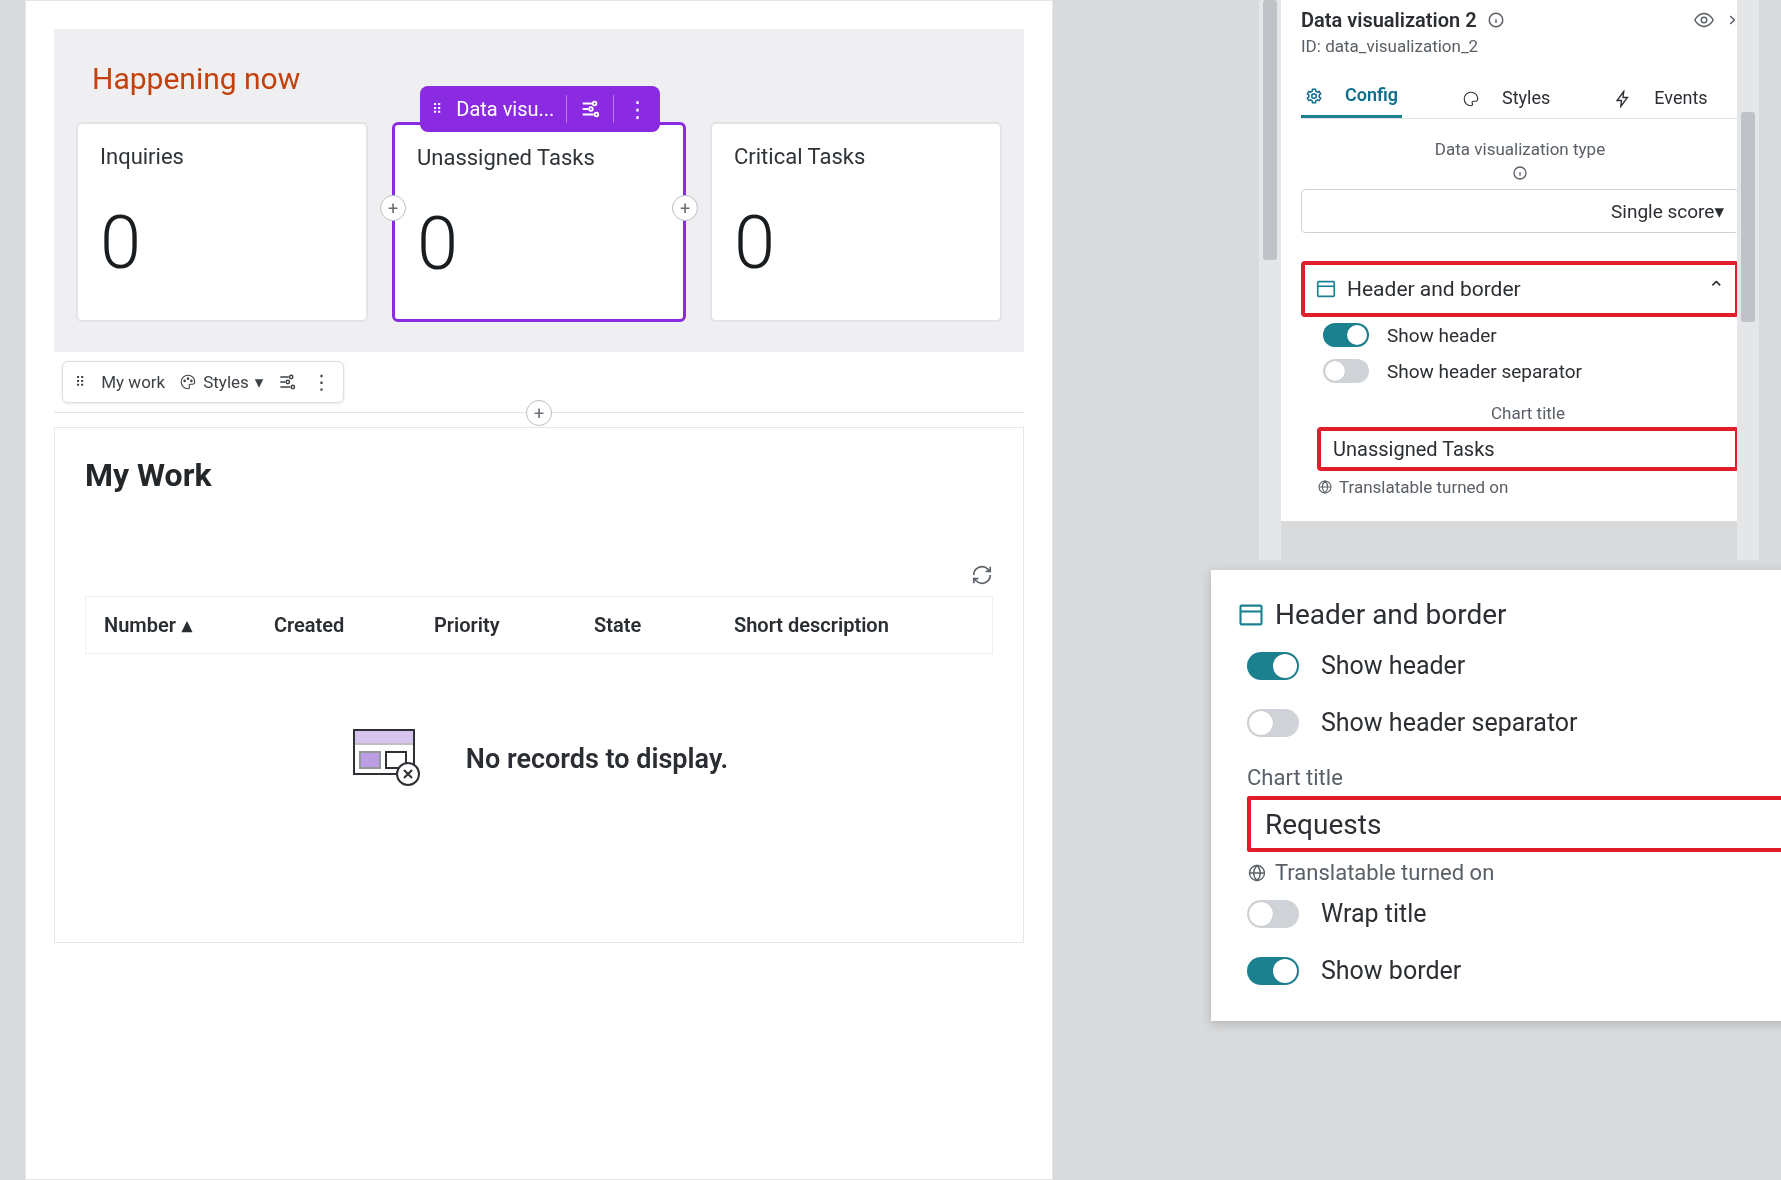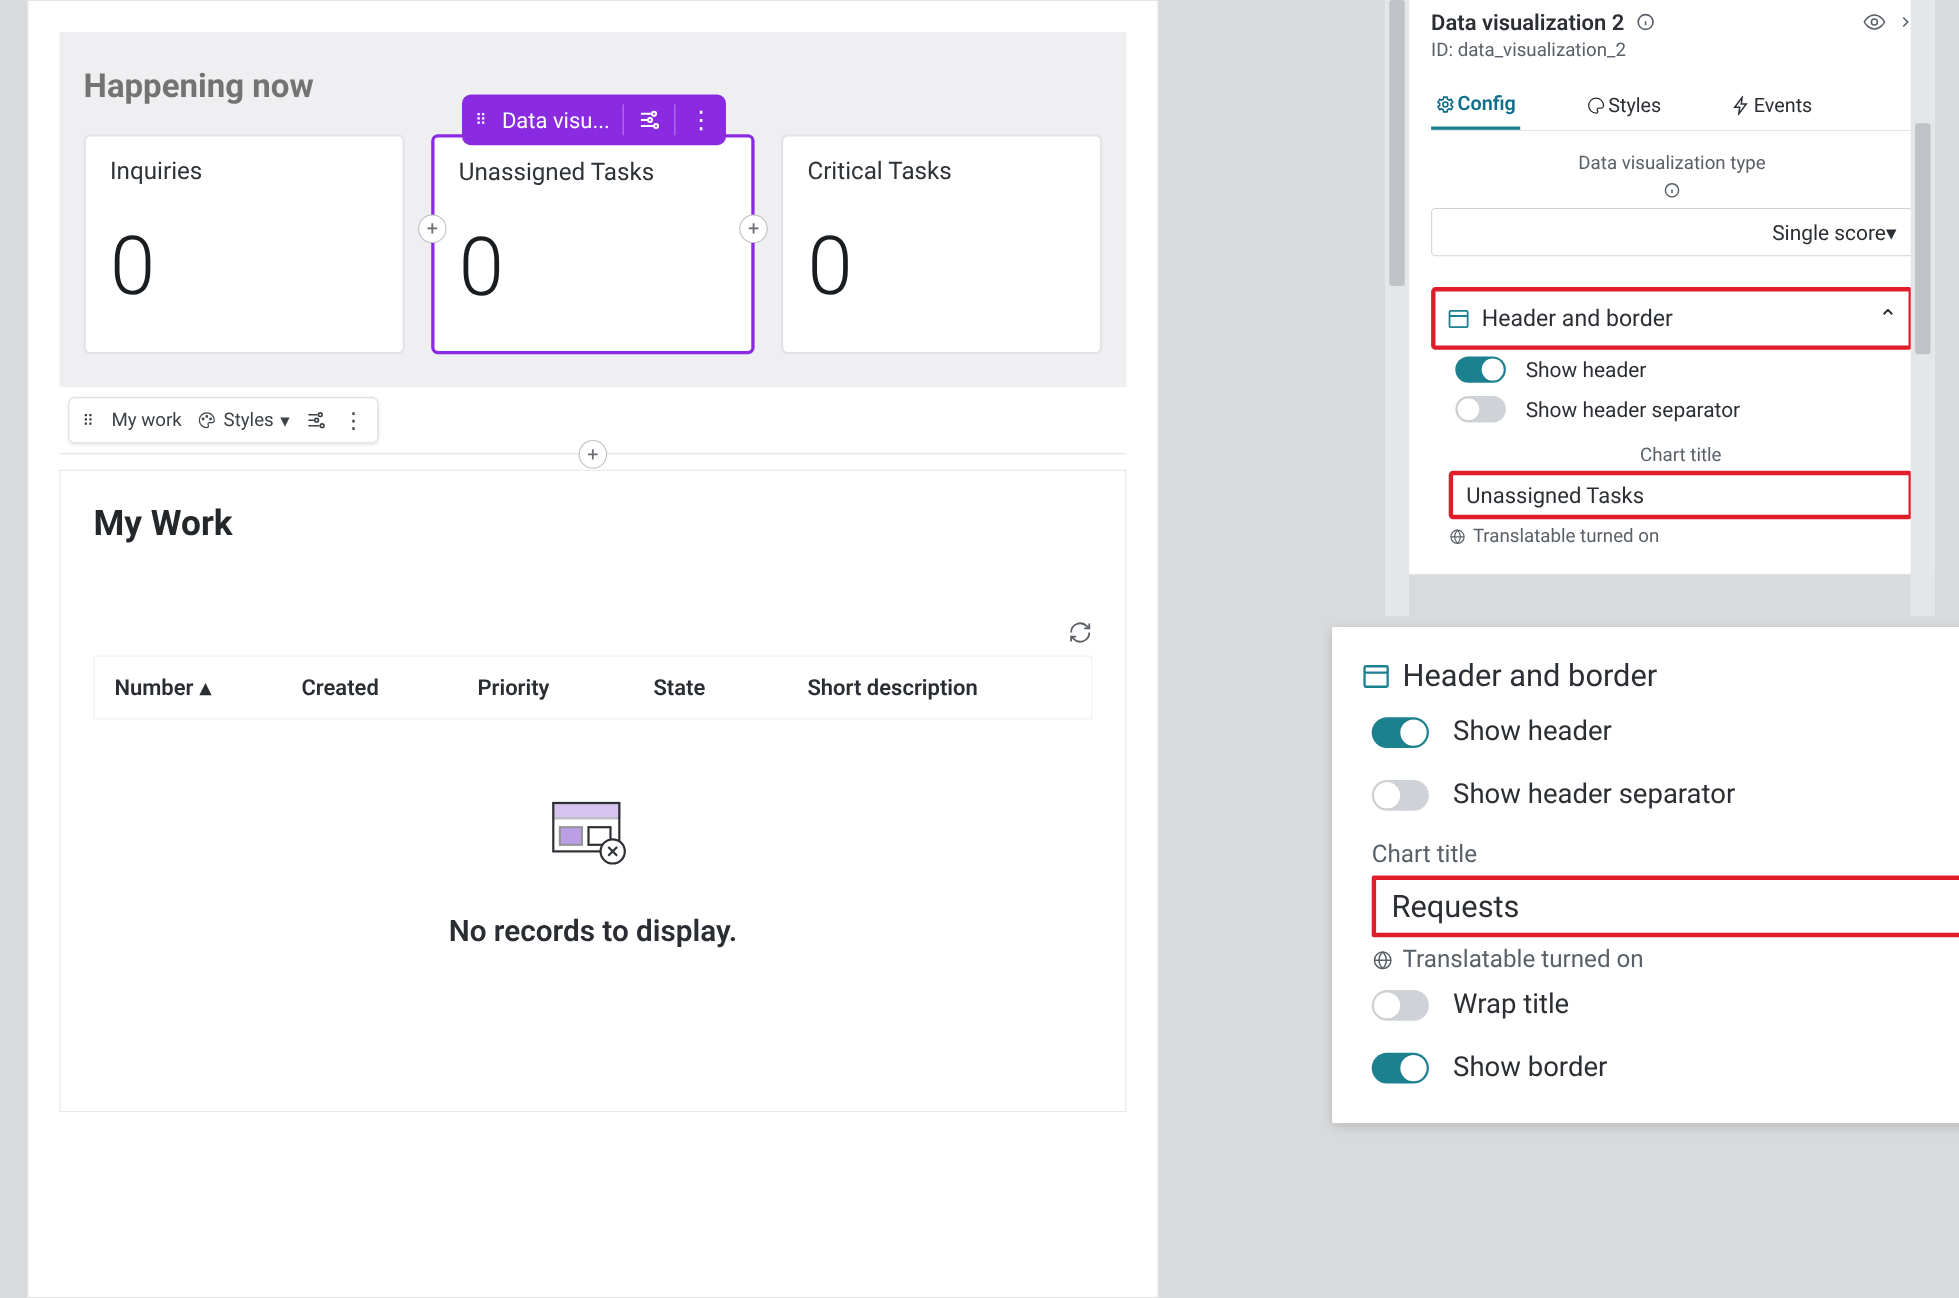--- a/index.html
+++ b/index.html
@@ -1,20 +1,20 @@
 <!DOCTYPE html>
 <html><head>
 <meta charset="utf-8">
 <style>
 * { box-sizing: border-box; margin: 0; padding: 0; font-family: -apple-system, BlinkMacSystemFont, "Segoe UI", Roboto, sans-serif; }
 body { background: #d9dadb; width: 1781px; height: 1180px; position: relative; overflow: hidden; }
 
 .canvas-area { position: absolute; left: 25px; top: 0; width: 1028px; height: 1180px; background: #fff; border: 1px solid #e5e5e5; }
 .happening { margin: 28px 28px 0 28px; background: #efeff1; padding: 32px 22px 30px 22px; }
-.happening-title { font-size: 30px; font-weight: 700; color: #737373; margin-bottom: 26px; display:flex; align-items:center; gap:200px;}
+.happening-title { font-size: 30px; font-weight: 400; color: #c2410c; margin-bottom: 26px; display:flex; align-items:center; gap:200px;margin-left:16px;}
 .cards-row { display: flex; gap: 24px; position:relative; }
 .card { flex: 1; background: #fff; border: 2px solid #e1e3e6; border-radius: 6px; padding: 20px 22px 18px 22px; min-height: 200px; position:relative;}
 .card-title { font-size: 22px; color: #2e3338; font-weight: 400; margin-bottom: 30px; }
 .card-value { font-size: 74px; font-weight: 300; color: #1a1d20; }
 .card.selected { border: 3px solid #8a2be2; }
 .plusbtn { position:absolute; width:26px; height:26px; border:1px solid #bcc0c4; background:#fff; border-radius:50%; display:flex; align-items:center; justify-content:center; font-size:18px; color:#6a6e73; }
 .plusbtn.l { left:-15px; top:70px; }
 .plusbtn.r { right:-15px; top:70px; }
 
 .float-pill { position:absolute; left:394px; top:85px; background:#8a2be2; height:46px; border-radius:8px; display:flex; align-items:center; padding:0 12px; gap:12px; color:#fff; font-size:20px; }
@@ -31,33 +31,33 @@
 
 .mywork { margin: 14px 28px 0 28px; border:1px solid #e5e7ea; background:#fff; padding: 28px 30px; }
 .mywork-title { font-size: 32px; font-weight: 700; color:#24272a; }
 .refresh-row { display:flex; justify-content:flex-end; margin-top:70px; margin-bottom:10px;}
 .tablehdr { background:#fff; border:1px solid #eef0f2; padding:16px 18px; display:flex; gap:40px; font-weight:600; color:#2a2e32; font-size:20px;}
 .tablehdr span:nth-child(1){ width:130px; display:flex; align-items:center; gap:6px;}
 .tablehdr span:nth-child(2){ width:120px;}
 .tablehdr span:nth-child(3){ width:120px;}
 .tablehdr span:nth-child(4){ width:100px;}
 .tablehdr span:nth-child(5){ width:220px;}
-.empty { display:flex; flex-direction:column; align-items:center; justify-content:center; padding:70px 0 120px 0; gap:36px;}
+.empty { display:flex; flex-direction:row; align-items:center; justify-content:center; padding:70px 0 120px 0; gap:36px;}
 .empty-text { font-size:27px; font-weight:600; color:#2a2d31; }
 .empty-illus { position:relative; }
 
 .rightcol { position:absolute; right:0; top:0; width:500px; }
 .scrollbg { position:absolute; left:-22px; top:0; width:22px; height:560px; background:#e5e6e8;}
 .scrollthumb { position:absolute; left:-18px; top:0; width:14px; height:260px; background:#bfc2c6; border-radius:3px;}
 .panel1 { position:absolute; top:0; left:0; width:478px; background:#fff; padding:8px 20px 24px 20px;}
 .p1-header{ display:flex; align-items:center; gap:10px; color:#2b2f33; font-size:20px; font-weight:600;}
 .p1-header .spacer{flex:1;}
 .p1-id { font-size:17px; color:#5a6067; margin-top:4px;}
 .tabs { display:flex; gap:56px; margin-top:20px; border-bottom:1px solid #e1e3e6;}
-.tab { padding:8px 4px 10px 4px; font-size:18px; color:#2b2f33; display:flex; align-items:center; gap:2px;}
+.tab { padding:8px 4px 10px 4px; font-size:18px; color:#2b2f33; display:flex; align-items:flex-end; gap:22px;}
 .tab.active { color:#0f6e8c; border-bottom:3px solid #1c818f; font-weight:600;}
 .tab svg { width:18px; height:18px;}
 .cfg-body { padding-top:20px; }
 .label { font-size:17px; color:#5a6067; margin-bottom:8px; display:flex; align-items:center; gap:6px;flex-direction:column;}
 .select { border:1px solid #cfd3d7; border-radius:4px; height:44px; display:flex; align-items:center; justify-content:flex-end; padding:0 14px; font-size:19px; color:#2b2f33;}
 .section-hdr { display:flex; align-items:center; gap:10px; font-size:21px; color:#2b2f33; padding:12px 10px; position:relative;}
 .redbox { border:4px solid #e11d2b; border-radius:4px;}
 .chev { margin-left:auto; }
 .toggle-row { display:flex; align-items:center; gap:18px; padding:6px 0 6px 22px; font-size:19px; color:#2b2f33;}
 .toggle { width:46px; height:24px; border-radius:12px; background:#cfd3d7; position:relative;}

